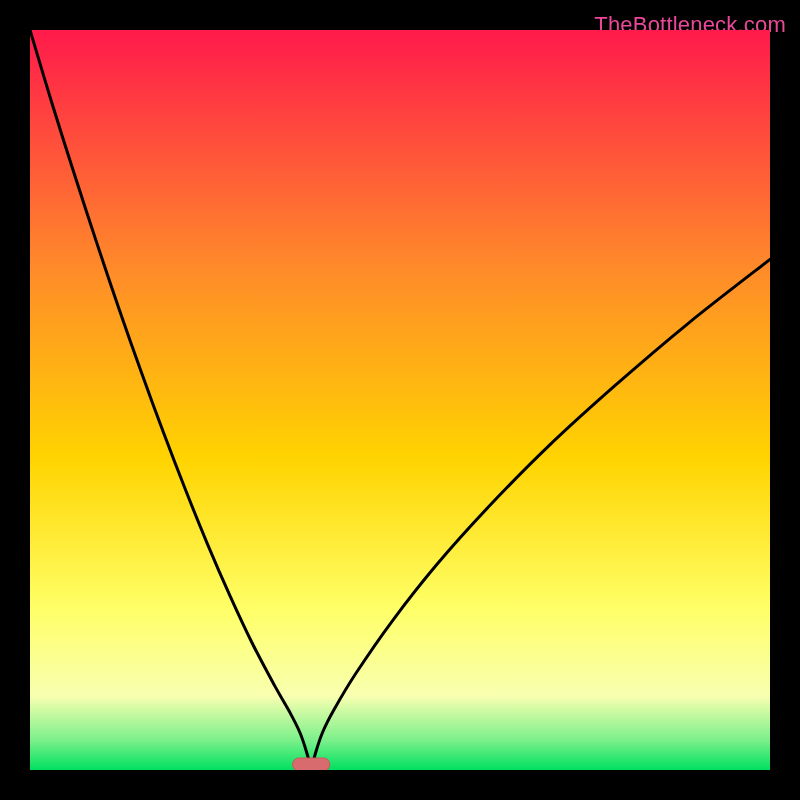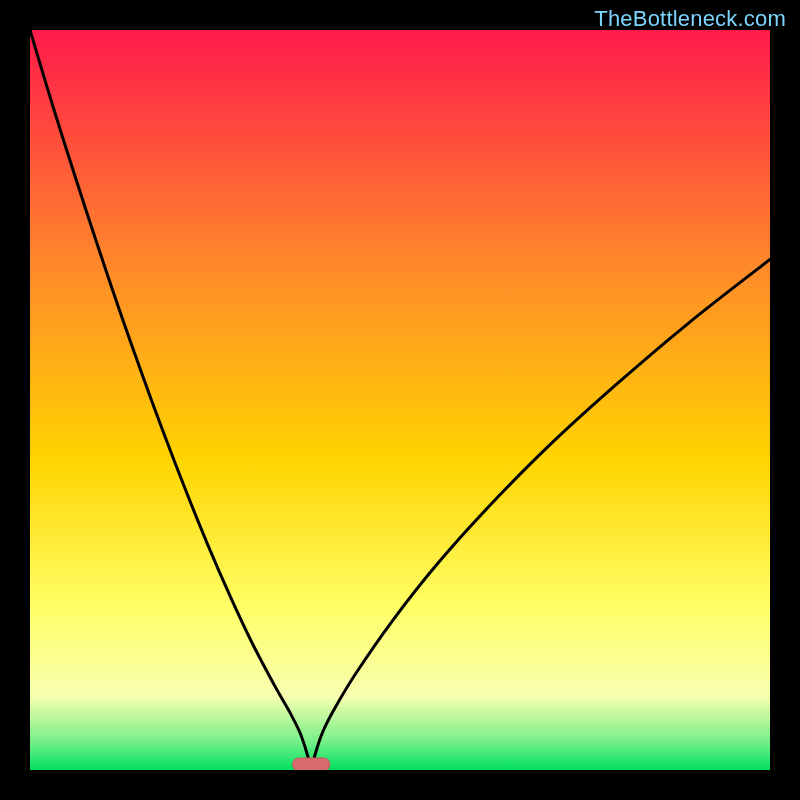--- a/index.html
+++ b/index.html
@@ -14,23 +14,23 @@
   .frame {
     position: absolute;
     left: 0;
     top: 0;
     width: 800px;
     height: 800px;
     background: #000;
   }
   .watermark {
     position: absolute;
-    top: 6px;
+    top: 12px;
     right: 14px;
-    color: #7dd3fc;
+    color: #ec4899;
     font-size: 22px;
     font-weight: 500;
     letter-spacing: 0.2px;
     user-select: none;
   }
   .plot-wrap {
     position: absolute;
     left: 30px;
     top: 30px;
     width: 740px;

